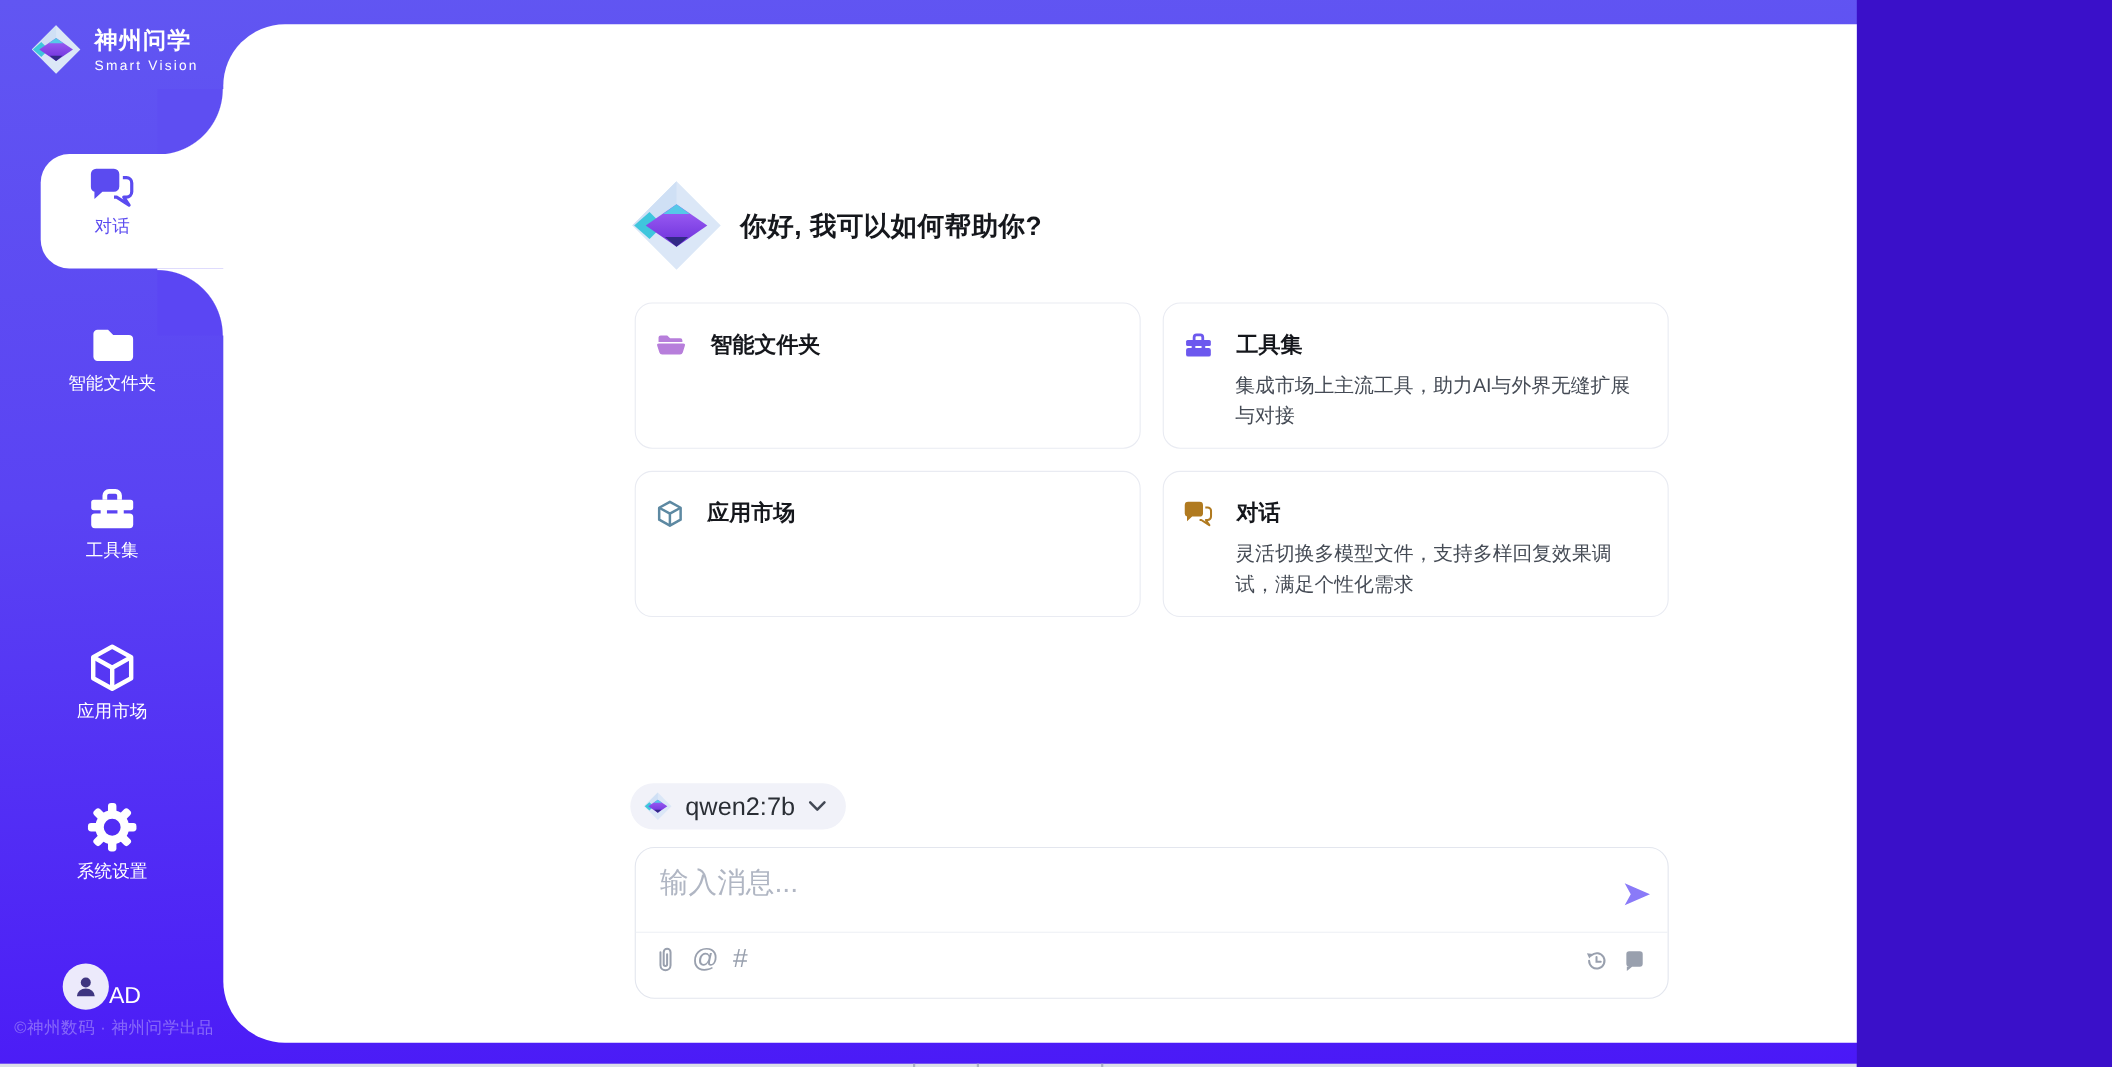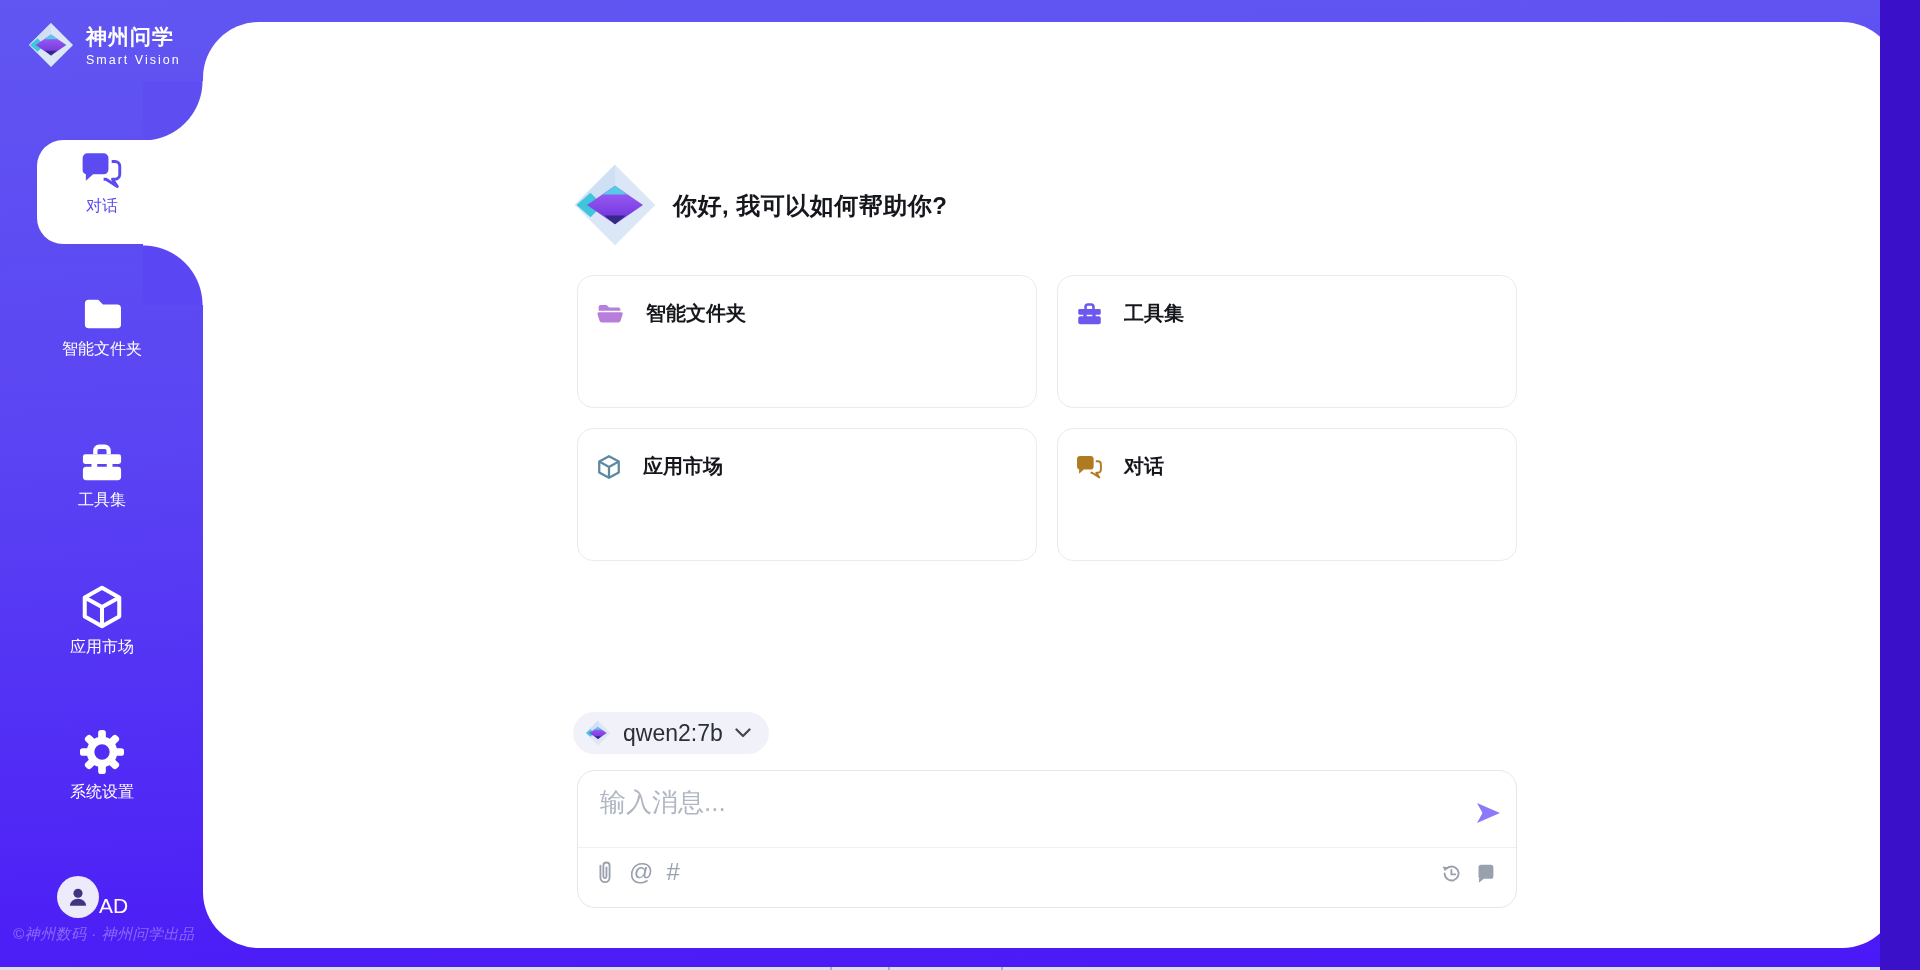--- a/index.html
+++ b/index.html
@@ -1,37 +1,37 @@
 <!DOCTYPE html>
 <html><head>
 <meta charset="utf-8">
 <style>
   html,body{margin:0;padding:0;background:#3a10c9;font-family:"Liberation Sans","DejaVu Sans",sans-serif;}
-  .stage{position:relative;width:1880px;height:970px;overflow:hidden;
+  .stage{position:relative;width:1688px;height:970px;overflow:hidden;
          background:linear-gradient(178deg,#6156f2 0%,#5a43f3 45%,#4a18f7 100%);}
   
   .panel{position:absolute;left:203px;top:22px;width:1695px;height:926px;background:#fff;border-radius:56px;}
   
   .fillet-top{position:absolute;left:143px;top:81px;width:61px;height:61px;
               background:radial-gradient(circle at top left,#5e4ef2 59px,#ffffff 60px);}
   .fillet-bottom{position:absolute;left:143px;top:244px;width:61px;height:61px;
               background:radial-gradient(circle at bottom left,#5b46f3 59px,#ffffff 60px);}
   .tab-active{position:absolute;left:37px;top:140px;width:167px;height:104px;background:#fff;border-radius:26px 0 0 26px;cursor:pointer;}
   
   .brand{position:absolute;left:28px;top:22px;display:flex;align-items:center;gap:12px;}
   .brand-text .name{color:#fff;font-size:21px;font-weight:bold;letter-spacing:1px;}
   .brand-text .sub{color:#fff;font-size:12.5px;letter-spacing:2px;margin-top:2px;}
   .nav-item{position:absolute;left:0;width:204px;display:flex;flex-direction:column;align-items:center;gap:7px;cursor:pointer;}
   .nav-item .lbl{font-size:16px;color:#fff;}
   .nav-item.active .lbl{color:#5b4bf0;font-weight:500;}
   .nav-0{top:150px}.nav-1{top:294px}.nav-2{top:441px}.nav-3{top:584px}.nav-4{top:729px}
   .user-row{position:absolute;left:57px;top:876px;display:flex;align-items:flex-end;gap:0;cursor:pointer;}
   .avatar{width:42px;height:42px;border-radius:50%;background:#eceafb;display:flex;align-items:center;justify-content:center;}
   .user-name{color:#fff;font-size:21px;}
-  .copyright{position:absolute;left:13px;top:925px;font-size:15px;color:rgba(255,255,255,0.33);letter-spacing:.5px;white-space:nowrap;font-style:italic;}
+  .copyright{position:absolute;left:13px;top:925px;font-size:15px;color:rgba(255,255,255,0.33);letter-spacing:.5px;white-space:nowrap;}
   
   .hero-logo{position:absolute;left:573px;top:163px;}
   .hero-text{position:absolute;left:673px;top:190px;font-size:24px;font-weight:800;color:#15171c;letter-spacing:.5px;}
   
   .cards{position:absolute;left:577px;top:275px;width:940px;display:grid;
          grid-template-columns:460px 460px;column-gap:20px;row-gap:20px;grid-auto-rows:133px;}
   .card{background:#fff;border:1px solid #e9ebf2;border-radius:16px;box-sizing:border-box;
         padding:24px 24px 0 18px;cursor:pointer;}
   .card-head{display:flex;align-items:center;gap:21px;}
   .card-title{font-size:20px;font-weight:bold;color:#15171c;}
@@ -230,20 +230,21 @@
 
     <div class="card">
       <div class="card-head">
         <span style="color: rgb(108, 88, 238);">
           <svg width="27" height="25">
               <use href="#sym-toolbox"></use>
             </svg>
         </span>
         <span class="card-title">工具集</span>
       </div>
+      <div class="card-desc">集成市场上主流工具，助力AI与外界无缝扩展与对接</div>
     </div>
 
     <div class="card">
       <div class="card-head">
         <span style="color: rgb(93, 137, 162);">
           <svg width="26" height="26">
               <use href="#sym-cube"></use>
             </svg>
         </span>
         <span class="card-title">应用市场</span>
@@ -252,20 +253,21 @@
 
     <div class="card">
       <div class="card-head">
         <span style="color: rgb(176, 122, 32);">
           <svg width="27" height="25">
               <use href="#sym-chat"></use>
             </svg>
         </span>
         <span class="card-title">对话</span>
       </div>
+      <div class="card-desc">灵活切换多模型文件，支持多样回复效果调试，满足个性化需求</div>
     </div>
 
   </div>
 
   <div class="model-pill">
     <span>
       <svg width="26" height="26">
           <use href="#sym-diamond"></use>
         </svg>
     </span>

